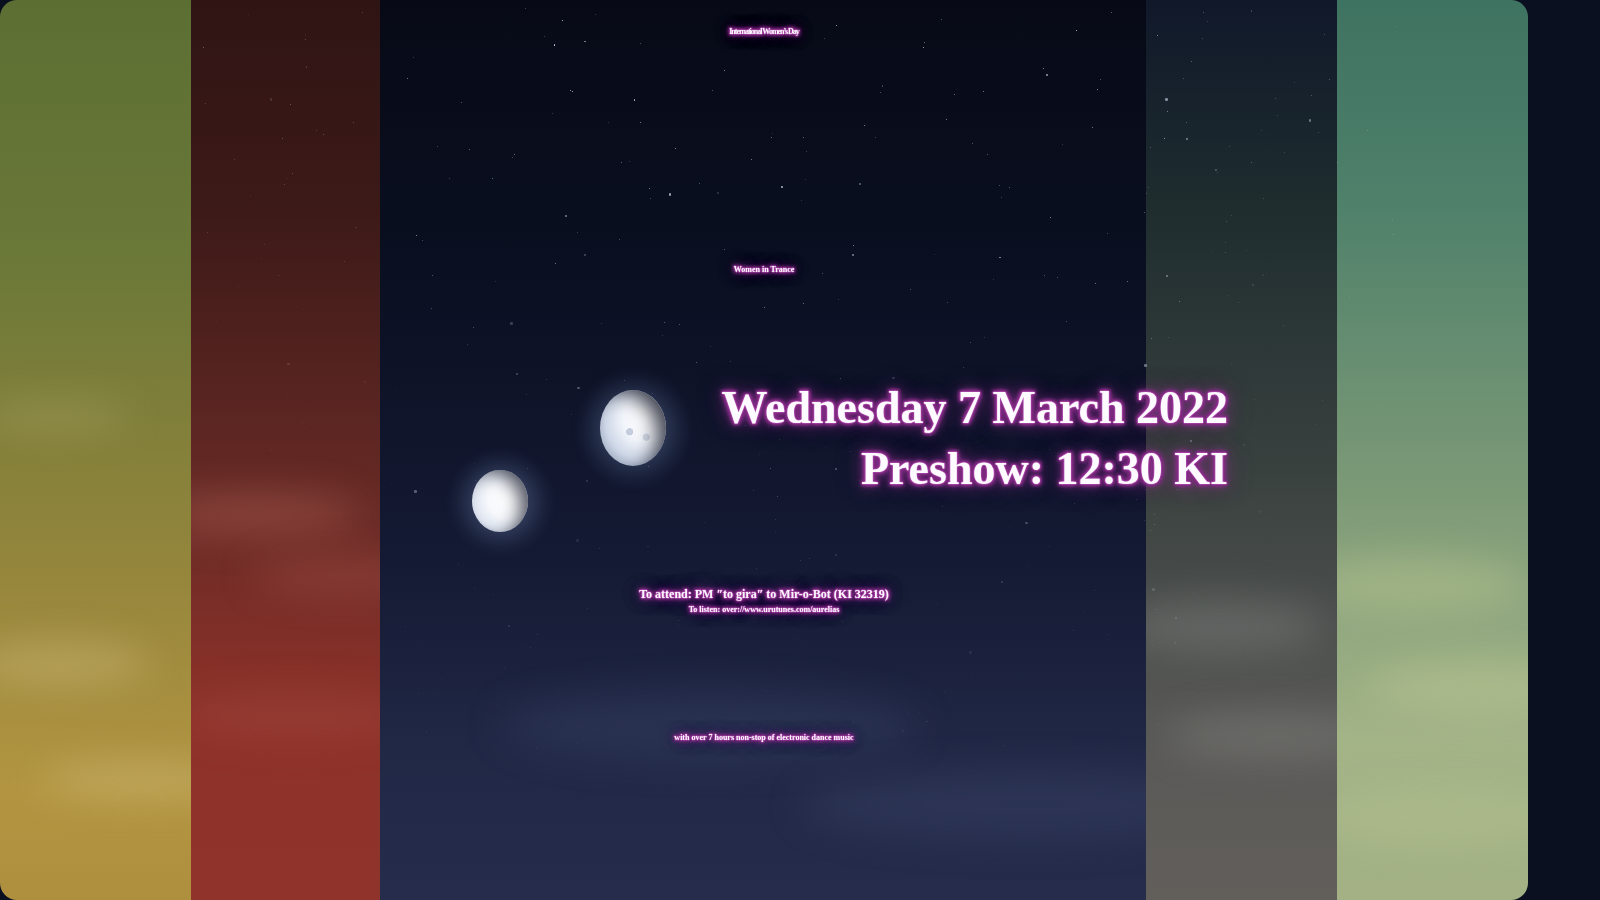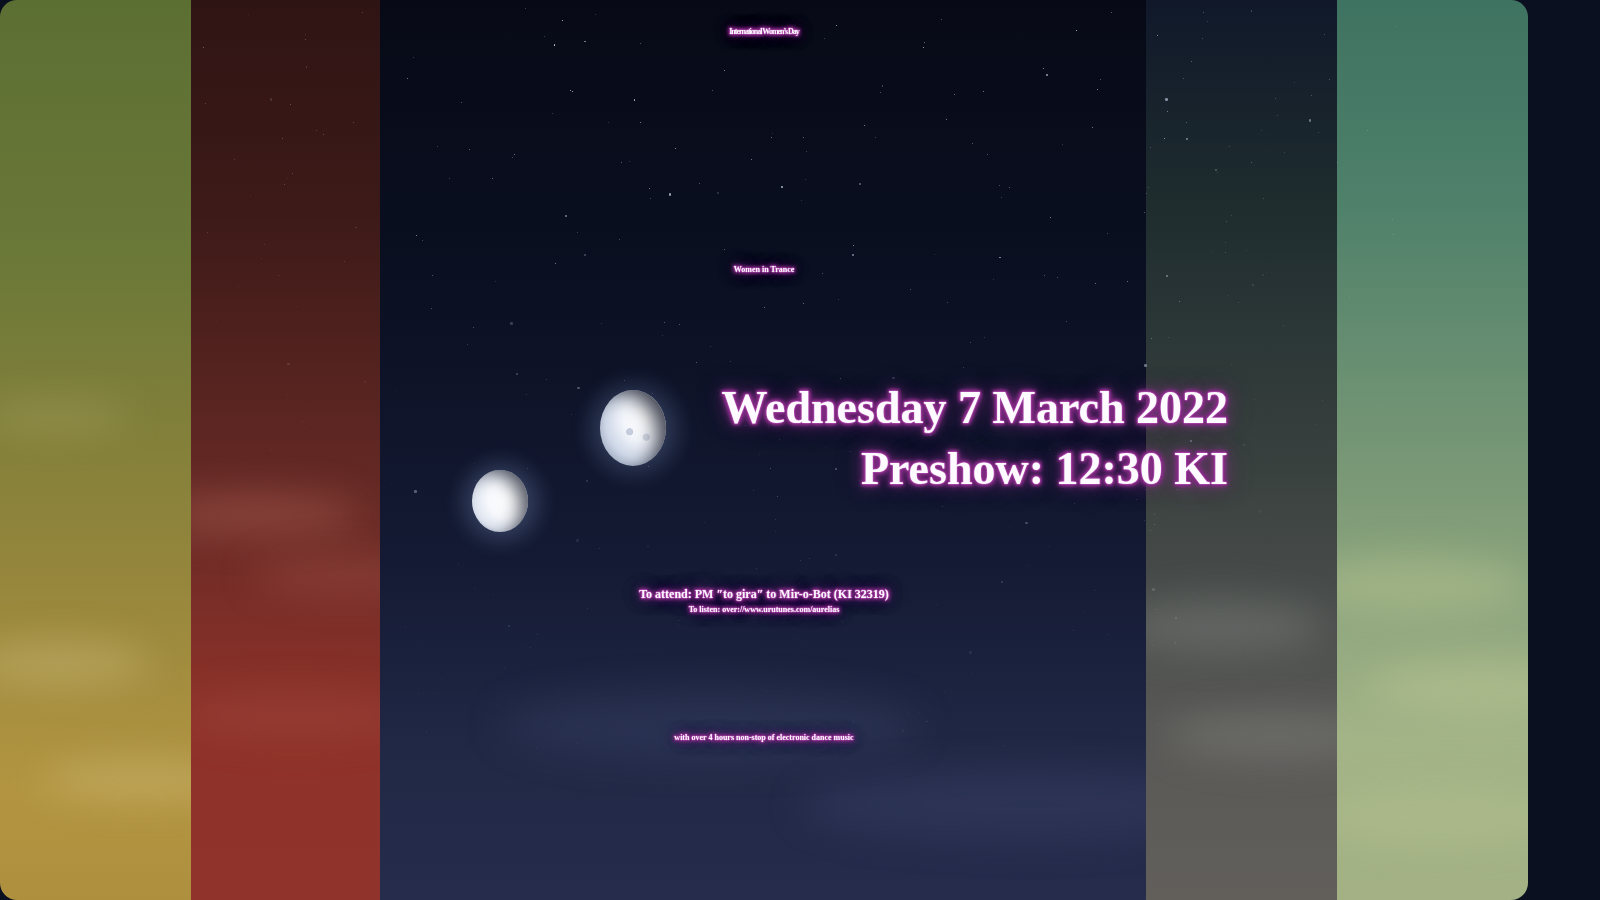--- a/index.html
+++ b/index.html
@@ -561,17 +561,17 @@
       <span class="line" style="font-size: 46px;">Wednesday 7 March 2022</span>
       <span class="line" style="font-size: 46px;">Preshow: 12:30 KI</span>
     </div>
 
     <div id="contact" class="glow">
       <span class="line" style="font-size: 12px;">To attend: PM ″to gira″ to Mir-o-Bot (KI 32319)</span>
       <span class="line" style="font-size: 8px;">To listen: over://www.urutunes.com/aurelias</span>
     </div>
 
     <div id="tagline" class="glow">
-      <span class="line" style="font-size: 8px;">with over 4 hours non-stop of electronic dance music</span>
+      <span class="line" style="font-size: 8px;">with over 7 hours non-stop of electronic dance music</span>
     </div>
 
   </div>
 </div>
 
 </body></html>

